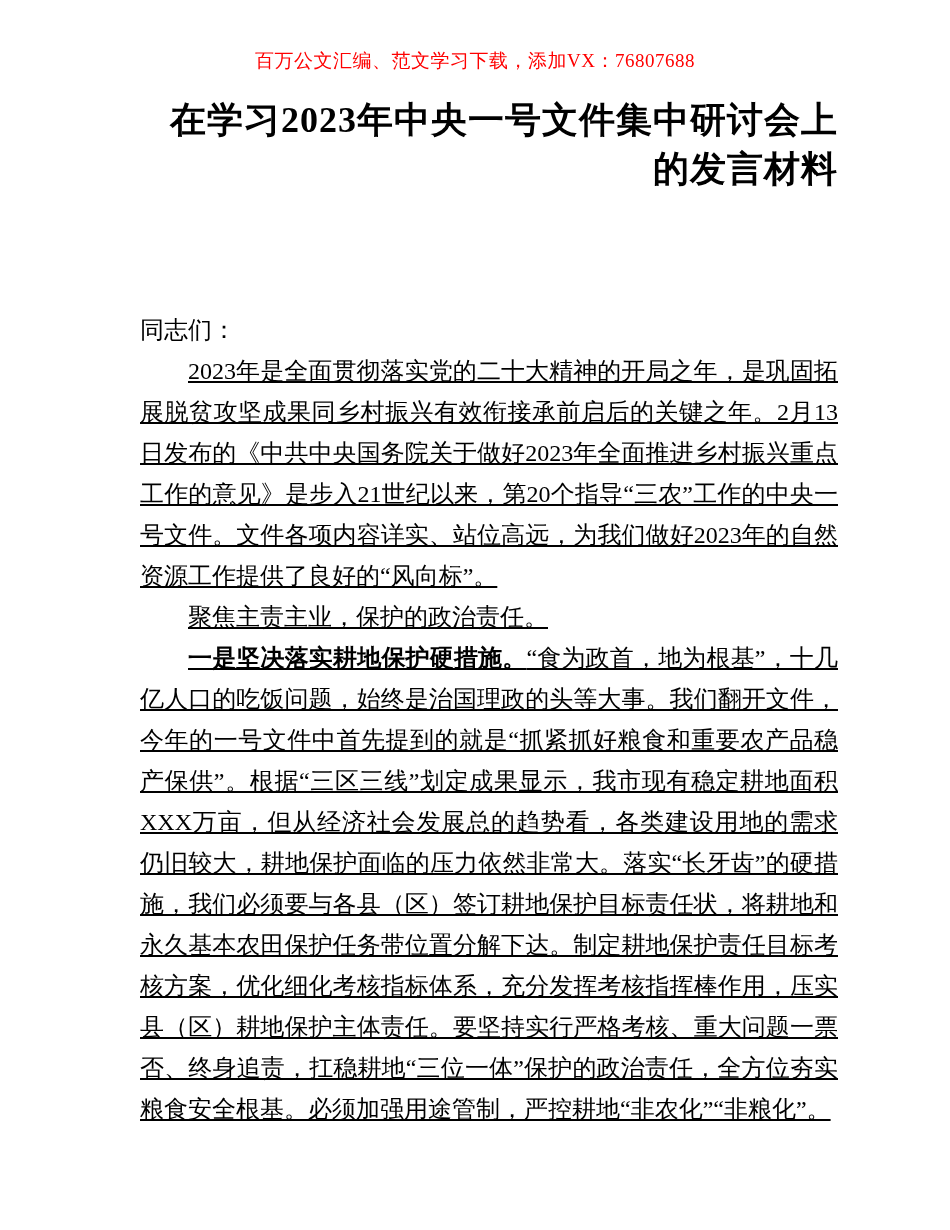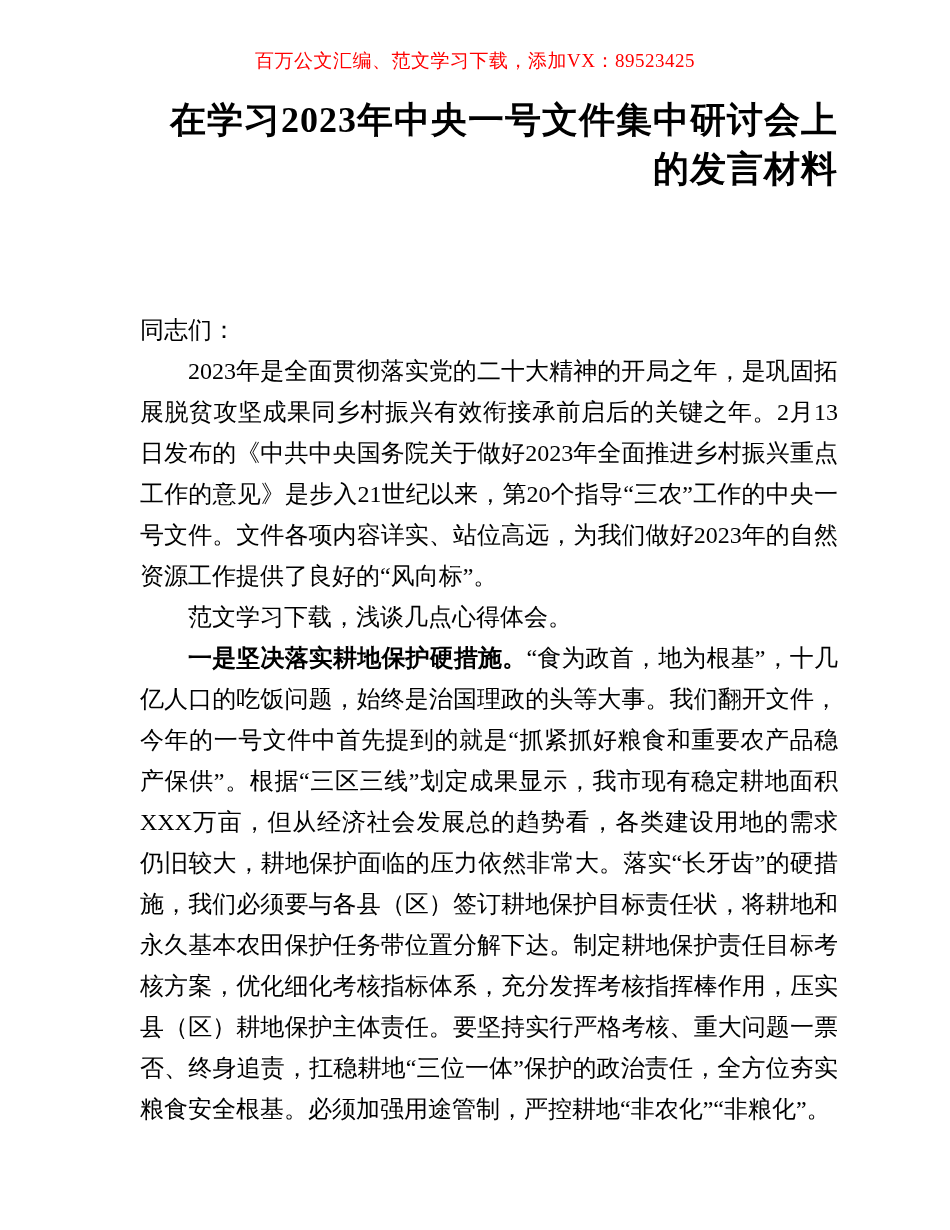--- a/index.html
+++ b/index.html
@@ -40,44 +40,45 @@
     font-size: 24px;
     line-height: 41px;
     text-align: justify;
     text-justify: inter-ideograph;
   }
   .salutation {
     text-indent: 0;
   }
   .para {
     text-indent: 2em;
+    text-decoration: underline;
   }
   .para-mid {
     margin-top: 0;
   }
   .bold-lead {
     font-weight: 700;
   }
 </style>
 </head>
 <body>
 
 <div class="page">
 
-  <div class="doc-header">百万公文汇编、范文学习下载，添加VX：89523425</div>
+  <div class="doc-header">百万公文汇编、范文学习下载，添加VX：76807688</div>
 
   <div class="content">
 
     <h1 class="doc-title">在学习2023年中央一号文件集中研讨会上的发言材料</h1>
 
     <div class="doc-body">
 
       <p class="salutation">同志们：</p>
 
       <p class="para">2023年是全面贯彻落实党的二十大精神的开局之年，是巩固拓展脱贫攻坚成果同乡村振兴有效衔接承前启后的关键之年。2月13日发布的《中共中央国务院关于做好2023年全面推进乡村振兴重点工作的意见》是步入21世纪以来，第20个指导“三农”工作的中央一号文件。文件各项内容详实、站位高远，为我们做好2023年的自然资源工作提供了良好的“风向标”。</p>
 
-      <p class="para para-mid">范文学习下载，浅谈几点心得体会。</p>
+      <p class="para para-mid">聚焦主责主业，保护的政治责任。</p>
 
       <p class="para"><span class="bold-lead">一是坚决落实耕地保护硬措施。</span><span>“食为政首，地为根基”，十几亿人口的吃饭问题，始终是治国理政的头等大事。我们翻开文件，今年的一号文件中首先提到的就是“抓紧抓好粮食和重要农产品稳产保供”。根据“三区三线”划定成果显示，我市现有稳定耕地面积XXX万亩，但从经济社会发展总的趋势看，各类建设用地的需求仍旧较大，耕地保护面临的压力依然非常大。落实“长牙齿”的硬措施，我们必须要与各县（区）签订耕地保护目标责任状，将耕地和永久基本农田保护任务带位置分解下达。制定耕地保护责任目标考核方案，优化细化考核指标体系，充分发挥考核指挥棒作用，压实县（区）耕地保护主体责任。要坚持实行严格考核、重大问题一票否、终身追责，扛稳耕地“三位一体”保护的政治责任，全方位夯实粮食安全根基。必须加强用途管制，严控耕地“非农化”“非粮化”。</span></p>
 
     </div>
   </div>
 </div>
 
 </body></html>

